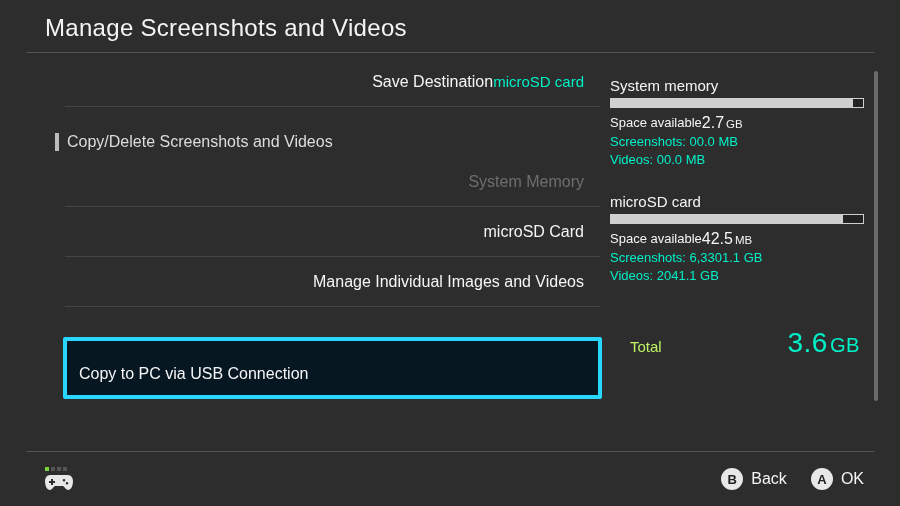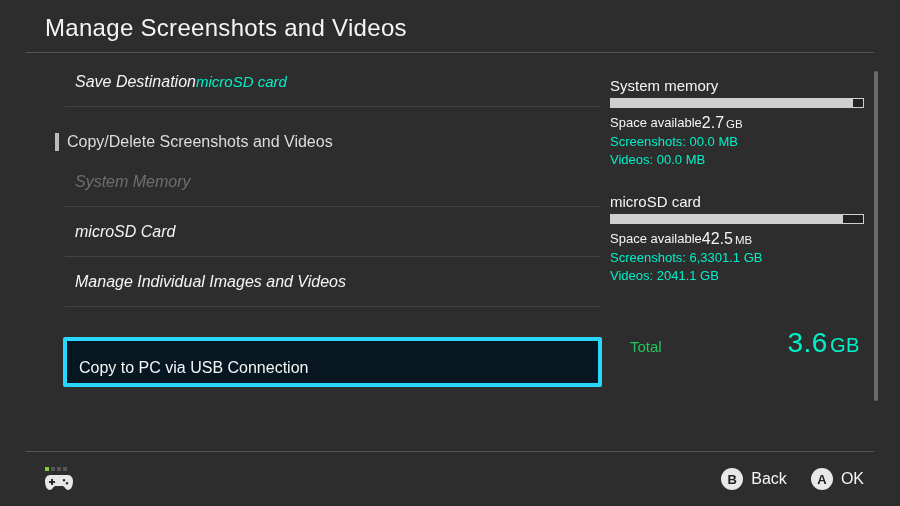--- a/index.html
+++ b/index.html
@@ -42,48 +42,47 @@
     right: -4px;
     top: 18px;
     width: 4px;
     height: 330px;
     background: #6a6a6a;
     border-radius: 2px;
   }
   .row {
     display: flex;
     align-items: center;
-    justify-content: flex-start;
+    justify-content: flex-end;
     height: 50px;
     padding: 0 16px 0 10px;
     border-bottom: 1px solid #444;
     font-size: 16px;
     cursor: pointer;
-    font-style: italic;
   }
   .row.disabled { color: #6e6e6e; cursor: default; }
   .row-value { color: #00f0c8; font-size: 15px; }
   .section-label {
     display: flex;
     align-items: center;
     font-size: 16px;
     color: #ddd;
     margin: 26px 0 6px -10px;
   }
   .section-label::before {
     content: "";
     display: inline-block;
     width: 4px;
     height: 18px;
     background: #bcbcbc;
     margin-right: 8px;
   }
   .selected-row {
     margin: 30px -2px 0 -2px;
-    height: 50px;
+    height: 62px;
     display: flex;
     align-items: center;
     padding: 12px 16px 0 12px;
     font-size: 16px;
     background: #071722;
     border: 4px solid #28d7ff;
     border-radius: 2px;
     cursor: pointer;
   }
   
@@ -110,21 +109,21 @@
   }
   .stat-line.avail .val { font-size: 16px; }
   .stat-line.teal { color: #00f0c8; }
   .total-line {
     display: flex;
     justify-content: space-between;
     align-items: baseline;
     margin-top: 42px;
     padding: 0 4px 0 20px;
   }
-  .total-label { color: #22c55e; font-size: 15px; }
+  .total-label { color: #bef264; font-size: 15px; }
   .total-val { color: #00f0c8; font-size: 28px; letter-spacing: 0.5px; }
   
   .footer-rule {
     height: 1px;
     background: #555;
     margin: 0 26px;
     position: absolute;
     left: 0; right: 0;
     bottom: 54px;
   }

